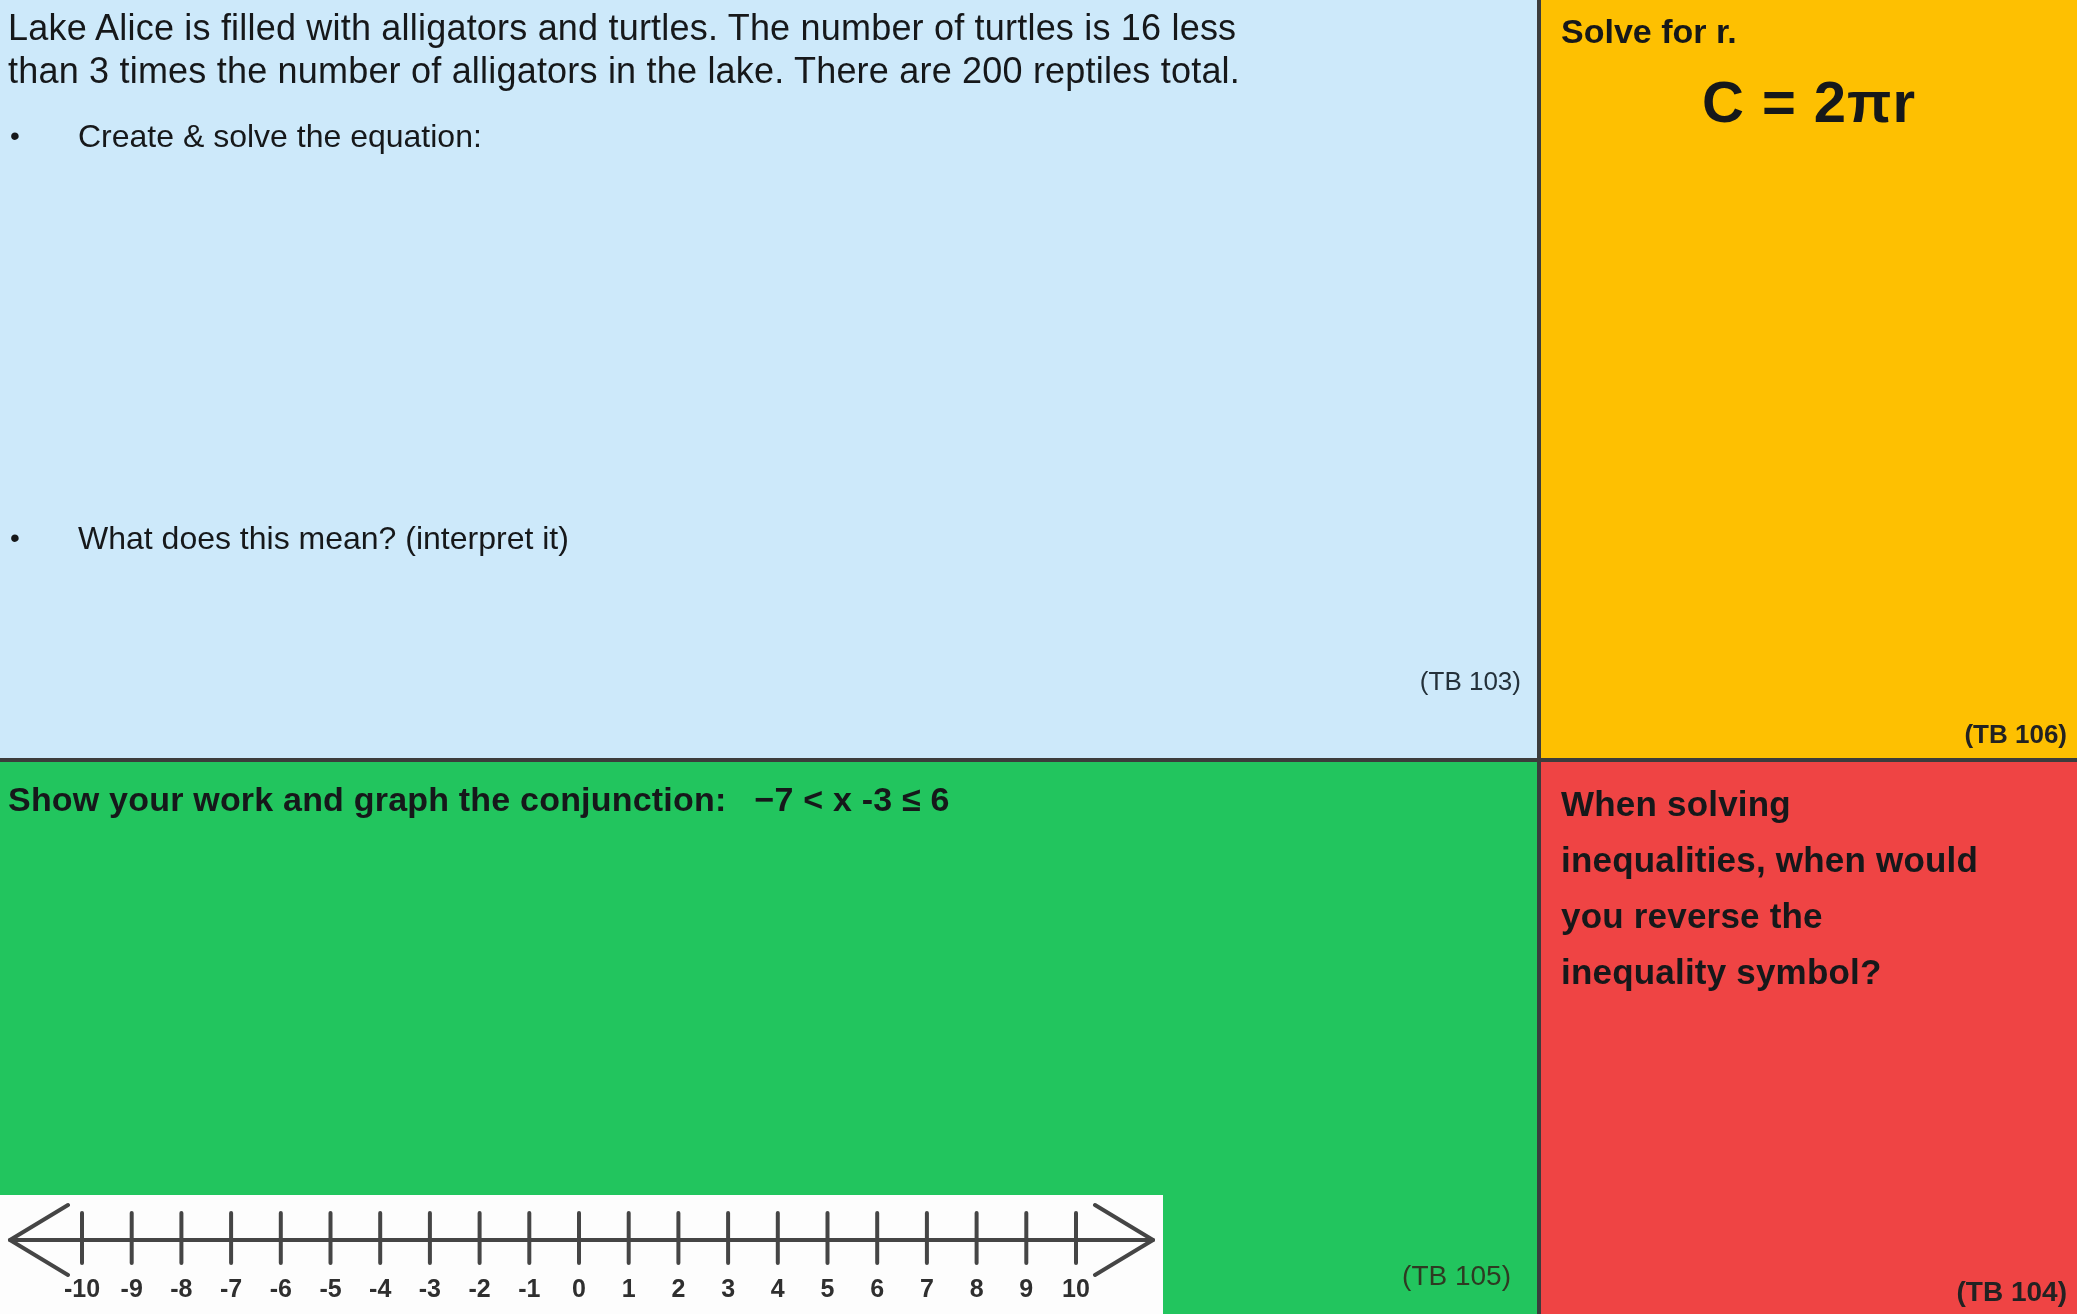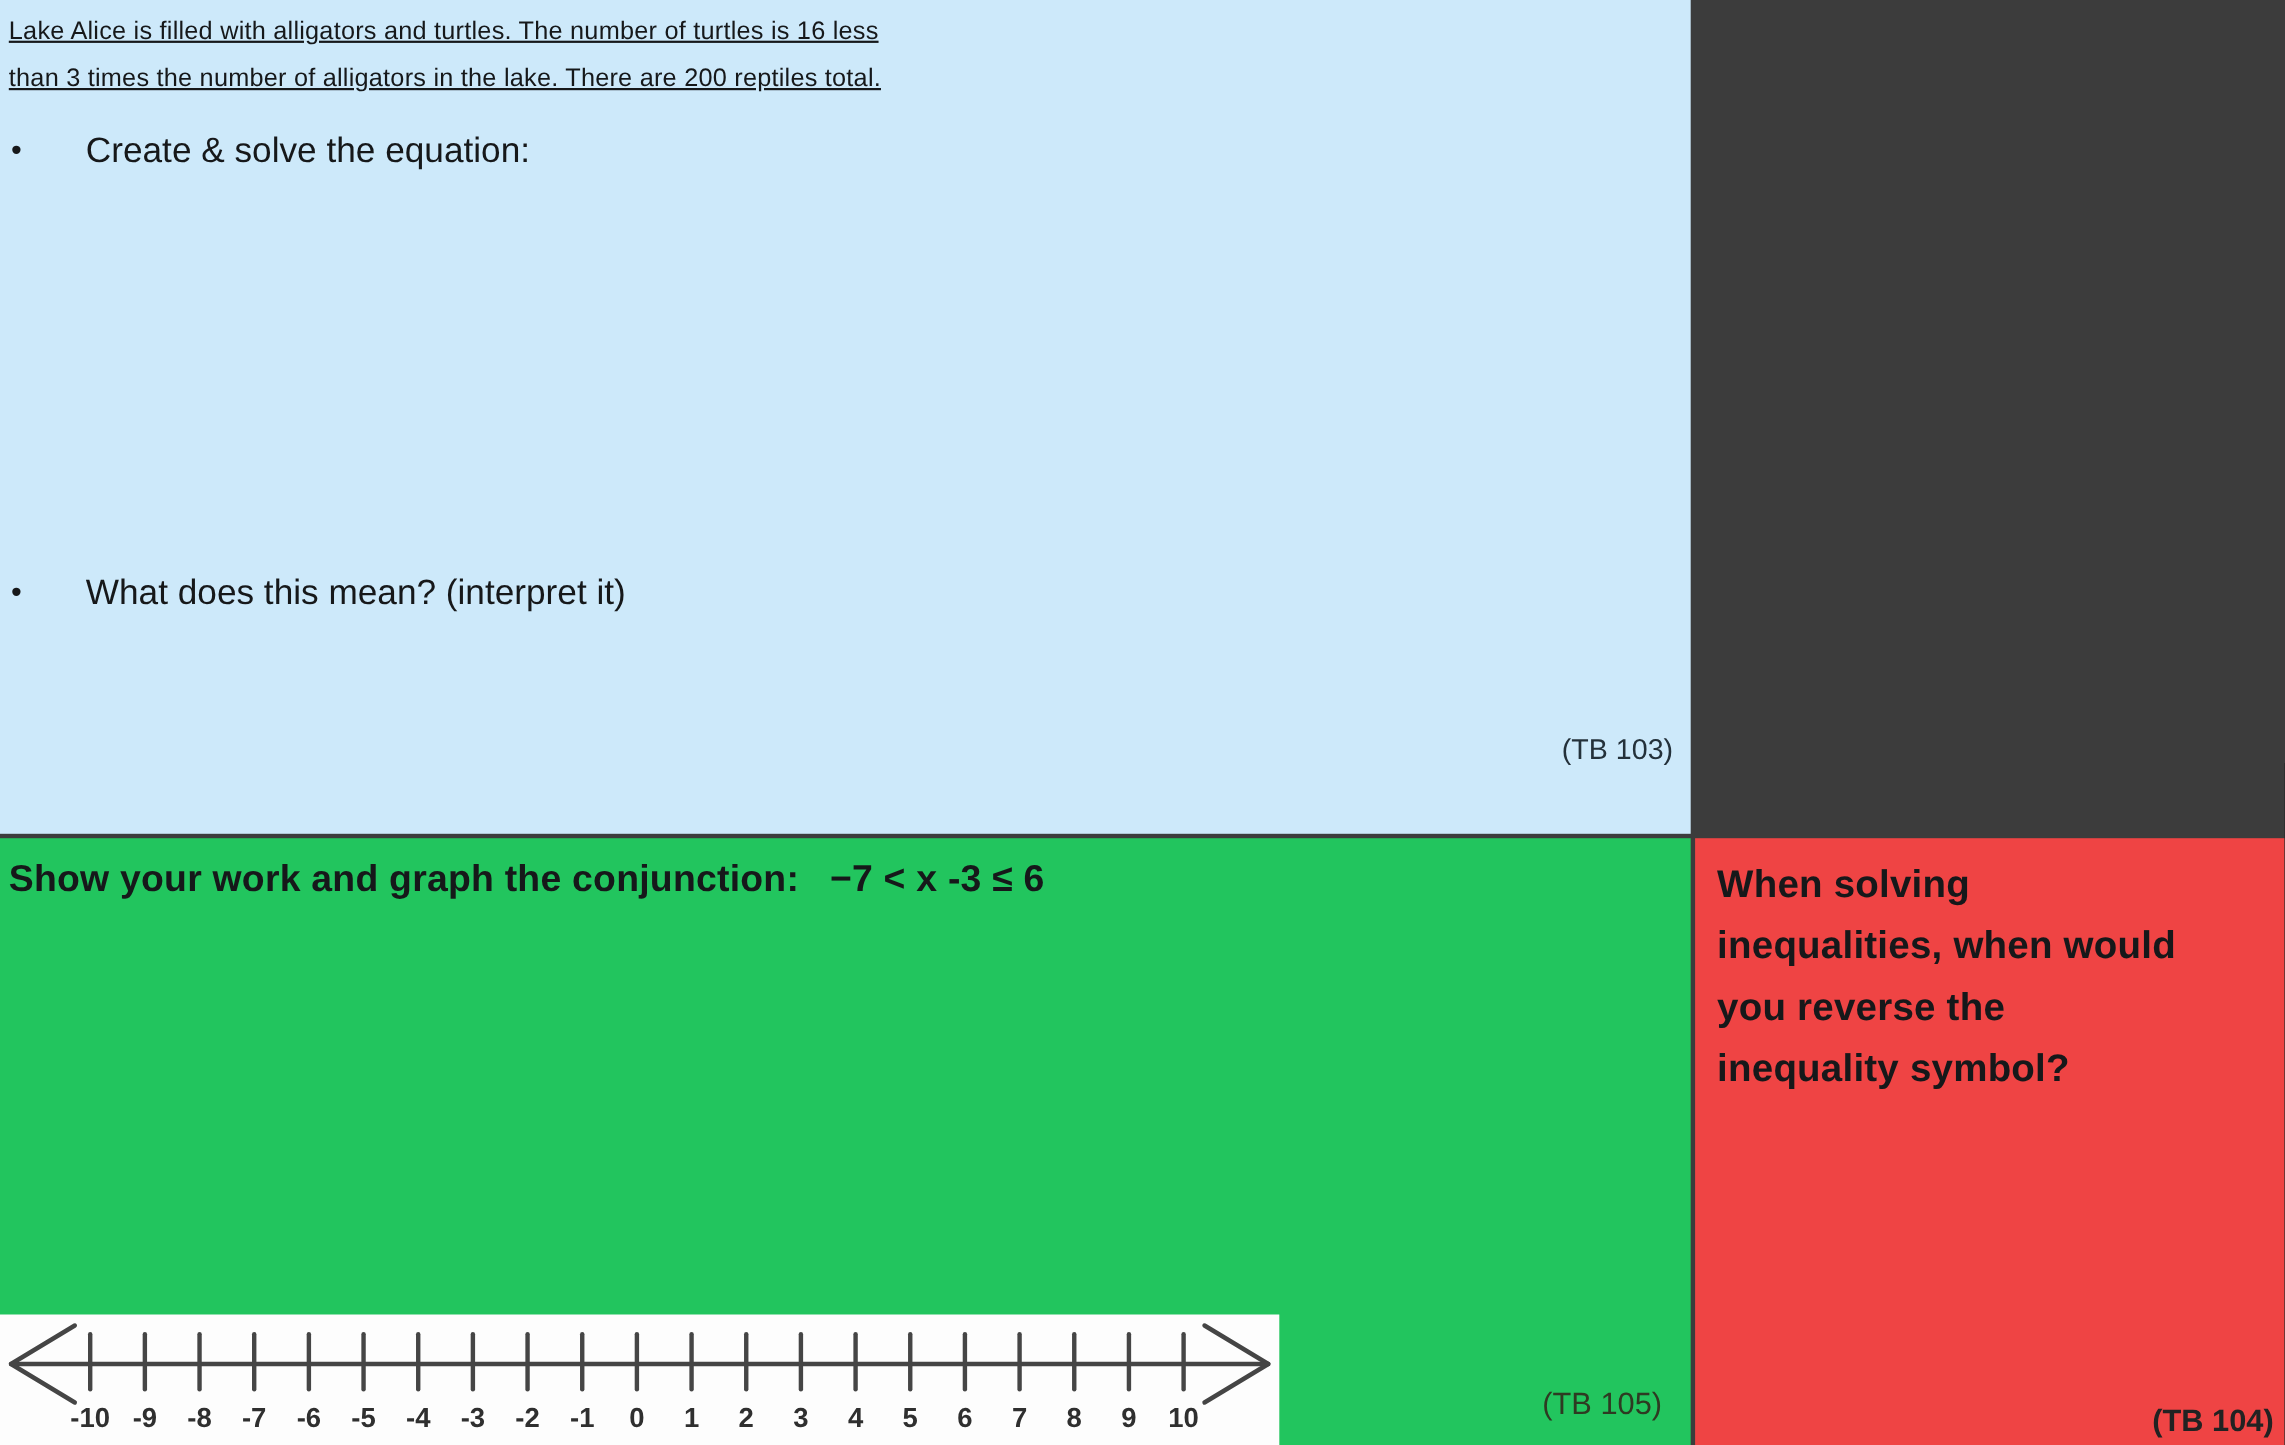--- a/index.html
+++ b/index.html
@@ -12,21 +12,21 @@
     overflow:hidden;
   }
   .panel{position:absolute;box-sizing:border-box;}
   .panel-blue  {left:0;      top:0;    width:1537px;height:758px;background:#cde9fa;}
   .panel-orange{left:1541px; top:0;    width:536px; height:758px;background:#fec001;}
   .panel-green {left:0;      top:762px;width:1537px;height:552px;background:#22c55e;}
   .panel-yellow{left:1541px; top:762px;width:536px; height:552px;background:#ef4444;}
 
   
   .problem{position:absolute;left:8px;top:6px;width:1500px;
-           font-size:23px;line-height:43px;letter-spacing:.2px;text-decoration:underline;}
+           font-size:36px;line-height:43px;letter-spacing:.2px;}
   .bullet-row{position:absolute;left:10px;display:flex;font-size:32px;}
   .bullet-row .glyph{width:68px;flex:0 0 68px;font-size:28px;padding-top:2px;}
   .bullet-row-1{top:118px;}
   .bullet-row-2{top:520px;}
   .tag{position:absolute;font-size:26px;color:#24313a;}
   .tag-blue{top:666px;right:16px;font-weight:500;}
   .tag-orange{bottom:8px;right:10px;font-weight:700;color:#222;}
   .tag-green{bottom:22px;right:26px;font-weight:400;font-size:28px;color:#2e3a22;}
   .tag-yellow{bottom:6px;right:10px;font-weight:700;font-size:28px;color:#222;}
 
@@ -62,20 +62,25 @@
       <span class="glyph">•</span>
       <span>Create &amp; solve the equation:</span>
     </div>
     <div class="bullet-row bullet-row-2">
       <span class="glyph">•</span>
       <span>What does this mean? (interpret it)</span>
     </div>
     <div class="tag tag-blue">(TB 103)</div>
   </section>
 
+  <section class="panel panel-orange">
+    <div class="solve-title">Solve for r.</div>
+    <div class="formula">C = 2πr</div>
+    <div class="tag tag-orange">(TB 106)</div>
+  </section>
 
   <section class="panel panel-green">
     <div class="conjunction">
       <span>Show your work and graph the conjunction:</span>
       <span class="expr">−7 &lt; x -3 ≤ 6</span>
     </div>
     <div class="nl-box"><svg xmlns="http://www.w3.org/2000/svg" width="1163" height="119" viewBox="0 0 1163 119">
           <path class="nl-stroke" d="M68 10 L10 45 L68 80"></path>
           <path class="nl-stroke" d="M1095 10 L1153 45 L1095 80"></path>
           <line class="nl-stroke" x1="10" y1="45" x2="1153" y2="45"></line>

